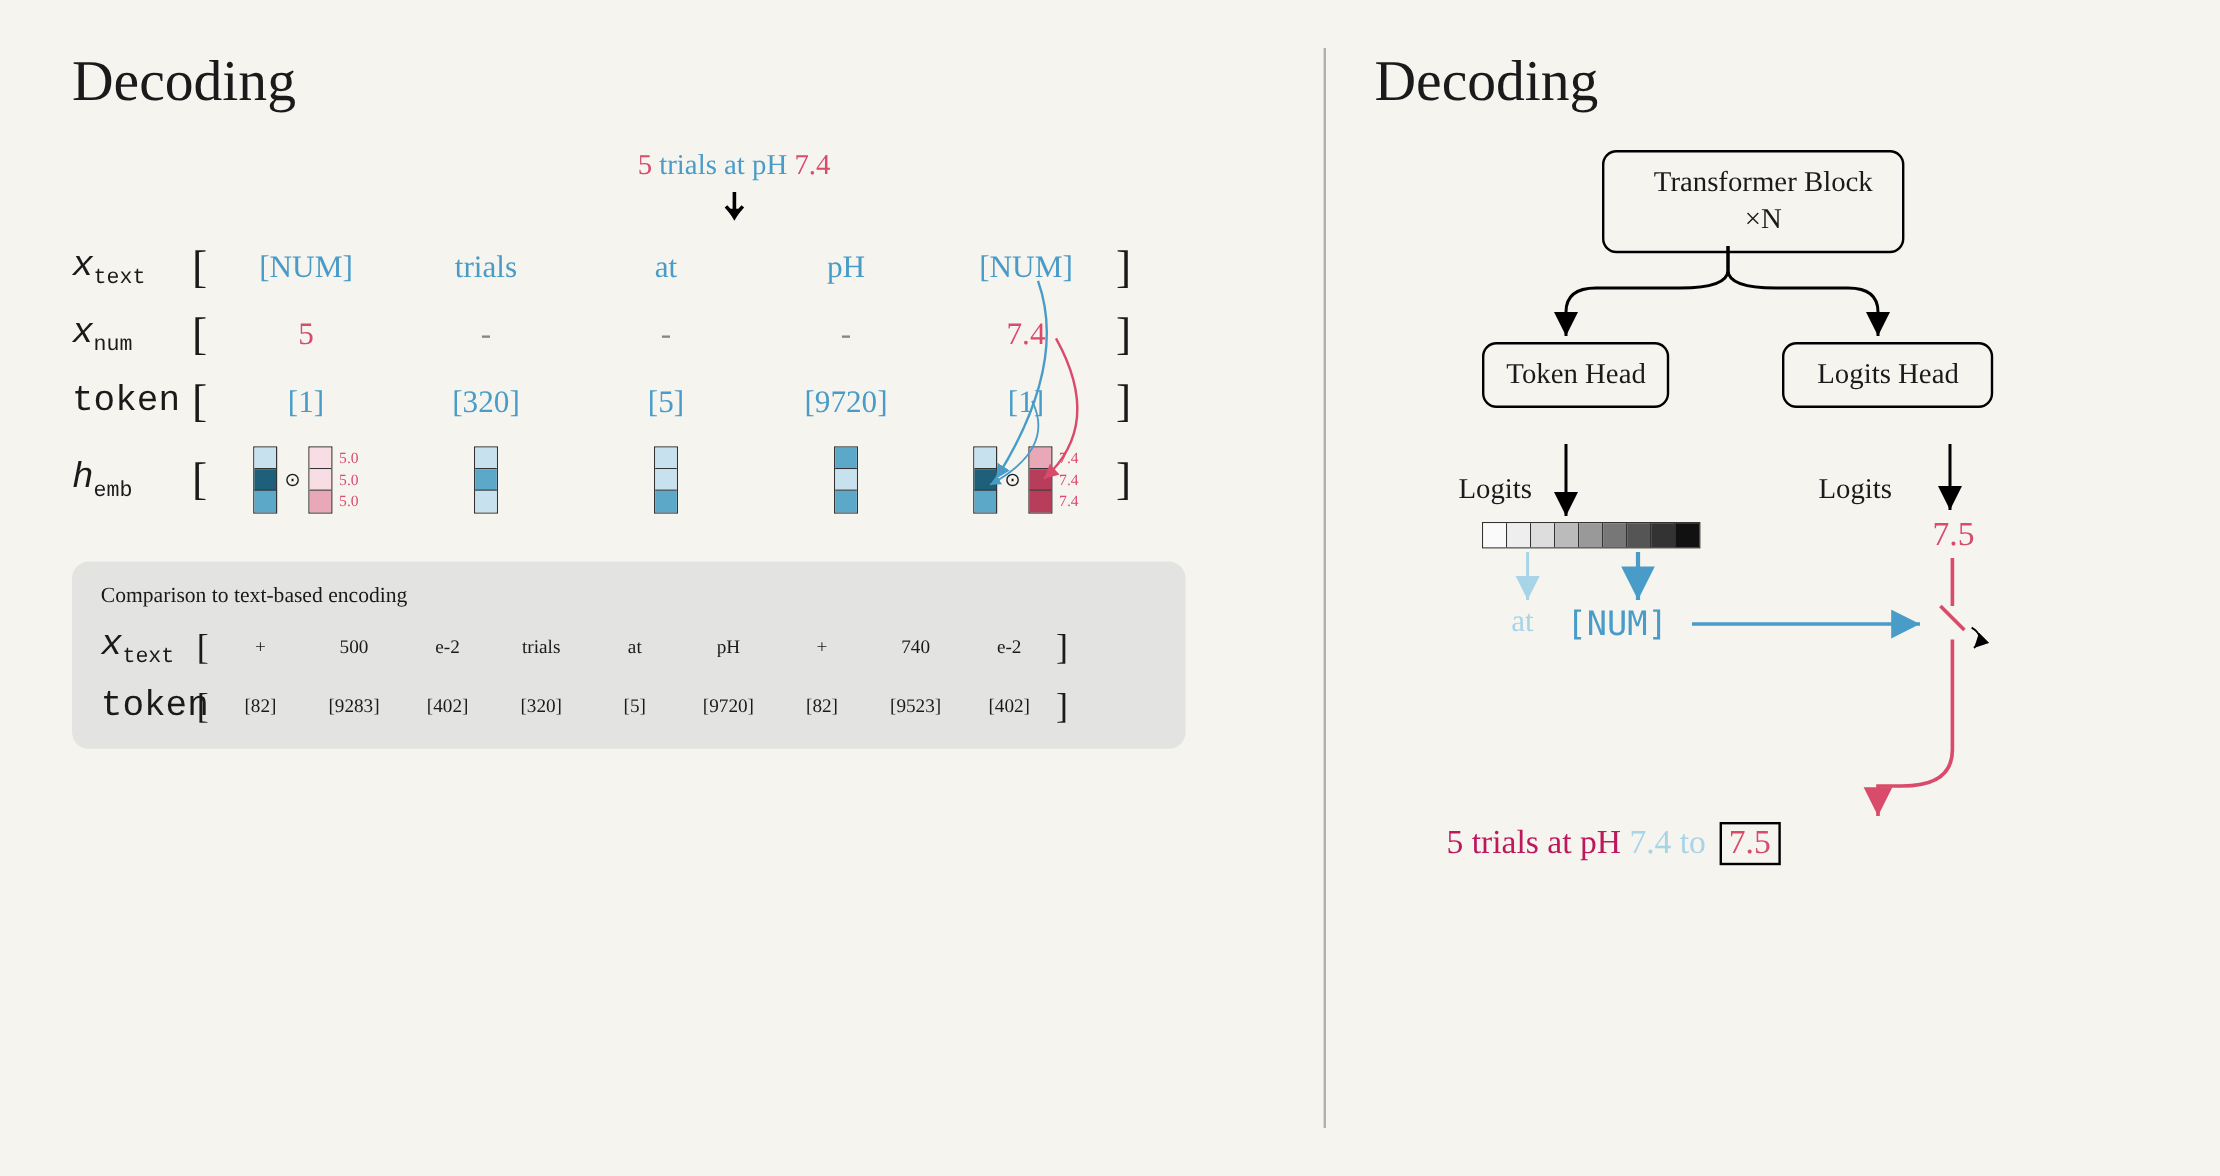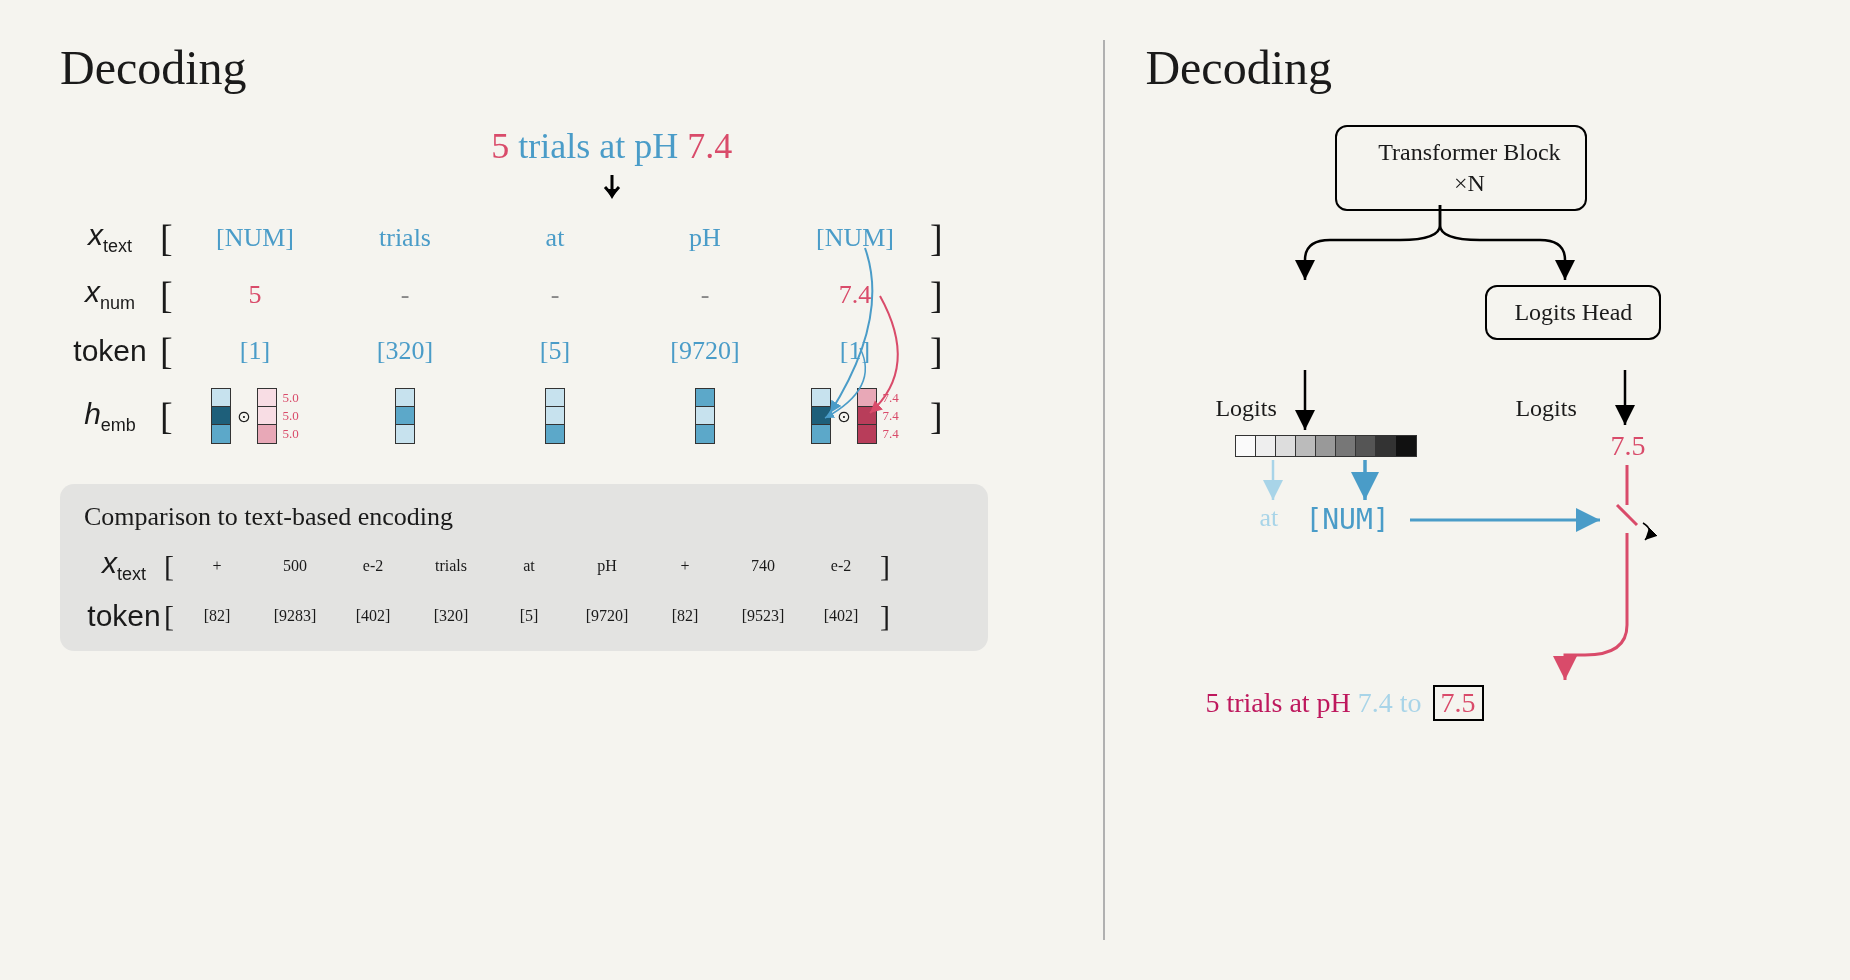--- a/index.html
+++ b/index.html
@@ -22,21 +22,21 @@
     padding-left: 40px;
     border-left: 2px solid #b0b0b0;
   }
   h1.section-title {
     font-size: 48px;
     font-weight: 400;
     margin: 0 0 30px 0;
   }
   .input-phrase {
     text-align: center;
-    font-size: 36px;
+    font-size: 24px;
     margin-bottom: 8px;
     margin-left: 100px;
   }
   .blue { color: #4a9cc8; }
   .pink { color: #d94b6a; }
   .faded-blue { color: #a8d4e8; }
   .faded-pink { color: #be185d; }
   .arrow-down {
     text-align: center;
     font-size: 28px;
@@ -47,22 +47,21 @@
     display: grid;
     grid-template-columns: 100px 20px repeat(5, 150px) 20px;
     align-items: center;
     row-gap: 18px;
     font-size: 26px;
     position: relative;
   }
   .row-label {
     font-style: italic;
     font-size: 30px;
-    font-family: Liberation Sans, sans-serif;
-    text-align: center;
+    font-family: Liberation Mono, monospace;
   }
   .row-label sub { font-size: 18px; font-style: normal; }
   .bracket {
     font-size: 38px;
     font-weight: 300;
     line-height: 1;
   }
   .cell { text-align: center; }
   .dash { color: #888; }
   .emb-cell {
@@ -98,21 +97,21 @@
     margin-left: 2px;
   }
   .comparison-box {
     margin-top: 40px;
     background: #e3e3e1;
     border-radius: 14px;
     padding: 18px 24px;
     width: 880px;
   }
   .comparison-title {
-    font-size: 26px;
+    font-size: 18px;
     margin-bottom: 14px;
   }
   .comp-grid {
     display: grid;
     grid-template-columns: 80px 14px repeat(9, 78px) 14px;
     align-items: center;
     row-gap: 14px;
     font-size: 16px;
   }
   .comp-grid .bracket { font-size: 30px; }
@@ -317,20 +316,21 @@
       <div class="bracket">]</div>
     </div>
   </div>
 </div>
 
 <div class="decoding-panel">
   <h1 class="section-title">Decoding</h1>
 
   <div class="dec-diagram">
     <div class="box transformer-box">Transformer Block ×N</div>
+    <div class="box token-head-box">Token Head</div>
     <div class="box number-head-box">Logits Head</div>
 
     <div class="logits-label">Logits</div>
     <div class="number-label">Logits</div>
 
     <div class="logits-strip">
       <div class="lq" style="background:#fafafa"></div>
       <div class="lq" style="background:#eee"></div>
       <div class="lq" style="background:#ddd"></div>
       <div class="lq" style="background:#bbb"></div>

